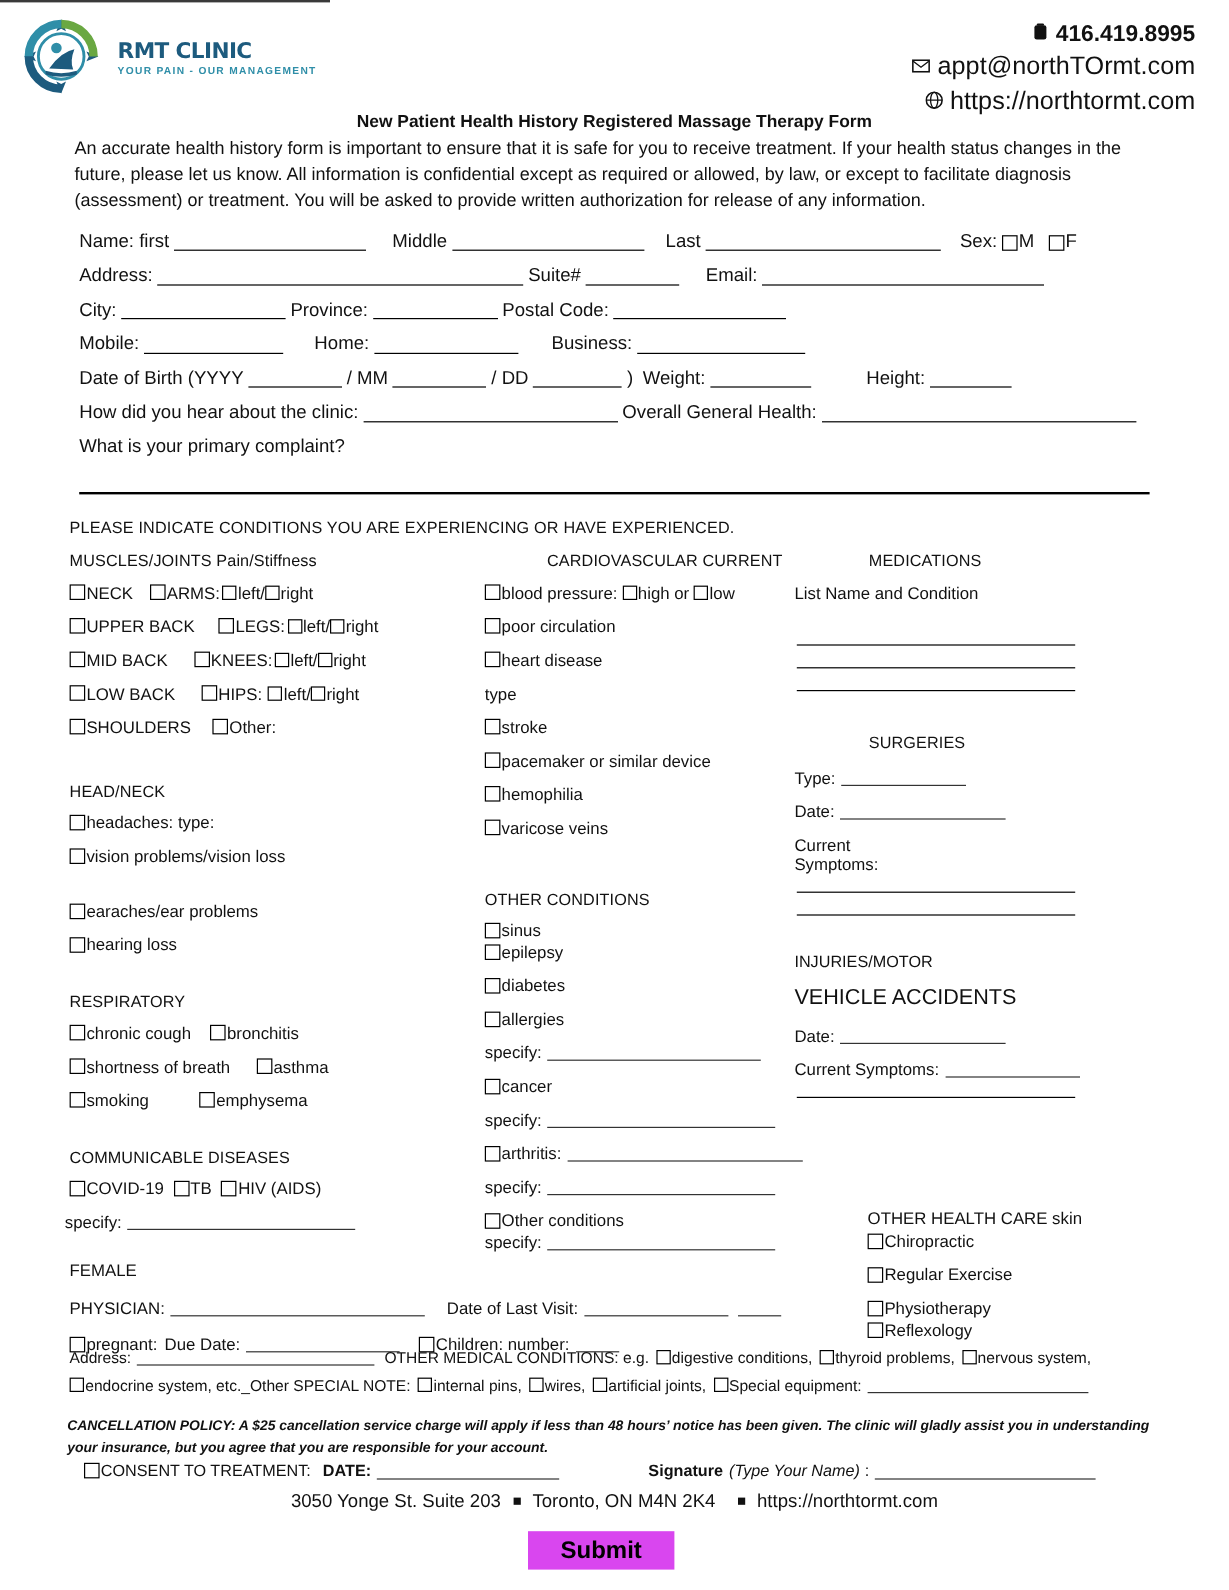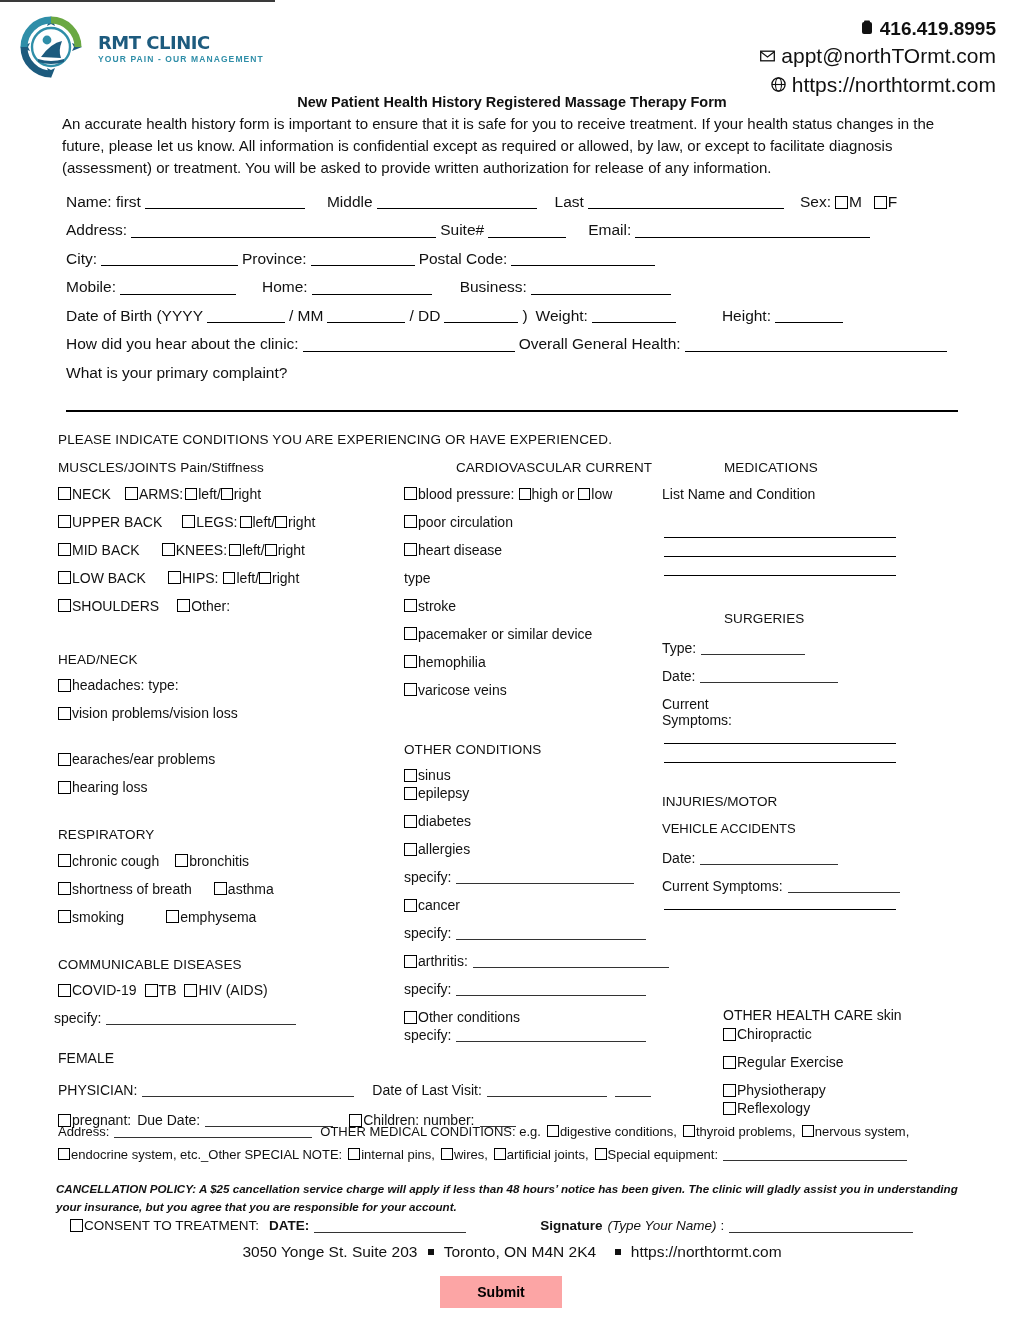--- a/index.html
+++ b/index.html
@@ -80,22 +80,22 @@
   .bottomblock { position:absolute; left:58px; top:1124px; width:910px; font-size:13px; line-height:1.0; }
   .brow { display:flex; align-items:center; white-space:nowrap; margin-bottom:9px; }
 
   .policy { position:absolute; left:56px; top:1180px; width:915px; font-size:11.6px; font-style:italic; font-weight:bold; line-height:1.55; }
   .consent { position:absolute; left:70px; top:1218px; width:920px; font-size:13.5px; display:flex; align-items:center; white-space:nowrap; }
 
   .footer { position:absolute; left:0; top:1243px; width:1024px; text-align:center; font-size:15.5px; }
   .sq { display:inline-block; width:6px; height:6px; background:#111; vertical-align:2px; margin:0 6px; }
   .submit {
     position:absolute; left:440px; top:1276px; width:122px; height:32px;
-    background:#fca5a5; border:none; color:#000;
-    font-family:"Liberation Sans", sans-serif; font-size:14px; font-weight:bold;
+    background:#d946ef; border:none; color:#000;
+    font-family:"Liberation Sans", sans-serif; font-size:20px; font-weight:bold;
     cursor:pointer;
   }
 </style>
 </head>
 <body>
 
 <div class="page">
 
   <div class="topbar">
     <div class="topline"></div>
@@ -486,21 +486,21 @@
       </div>
       <div class="longline" style="width:232px; margin-left:2px;"></div>
       <div class="longline" style="width:232px; margin-left:2px;"></div>
 
       <div class="spacer" style="height:14px"></div>
 
       <div class="txt" style="margin-bottom:13px">
         <span class="t" style="font-size:13.5px">INJURIES/MOTOR</span>
       </div>
       <div class="txt" style="margin-bottom:16px">
-        <span class="t" style="font-size:13px">VEHICLE ACCIDENTS</span>
+        <span class="t" style="font-size:18px">VEHICLE ACCIDENTS</span>
       </div>
       <div class="txt">
         <span class="t">Date:</span>
         <span class="blank" style="width:138px"></span>
       </div>
       <div class="txt" style="margin-bottom:16px">
         <span class="t">Current Symptoms:</span>
         <span class="blank" style="width:112px"></span>
       </div>
       <div class="longline" style="width:232px; margin-left:2px;"></div>

